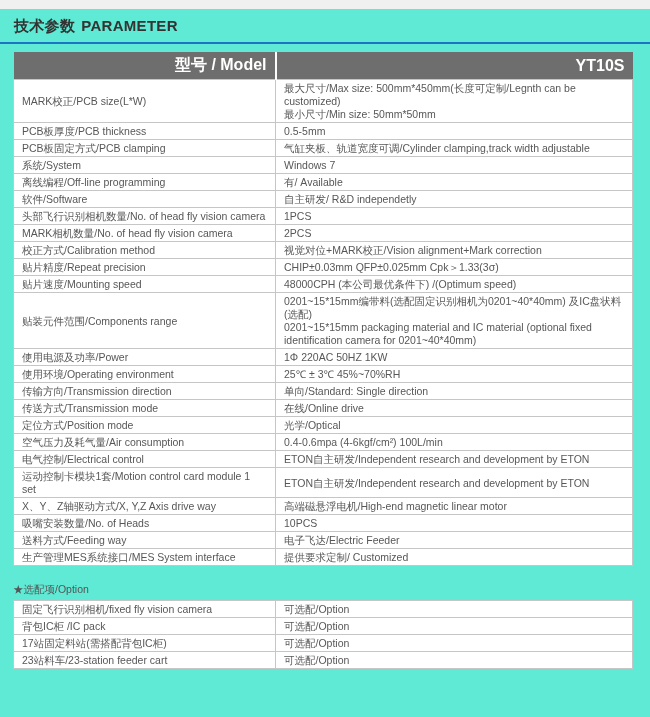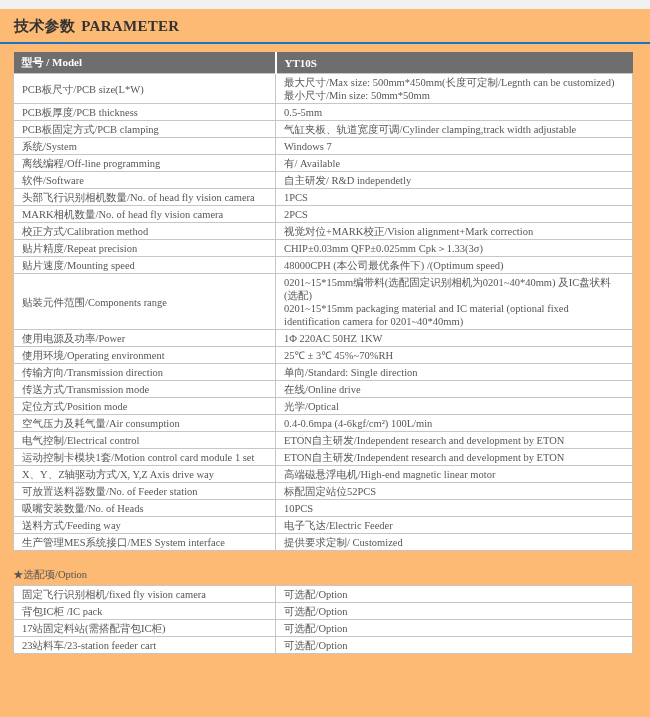--- a/index.html
+++ b/index.html
@@ -1,32 +1,32 @@
 <!DOCTYPE html>
 <html><head>
 <meta charset="utf-8">
 <style>
   html,body { margin:0; padding:0; background:#fafafa; }
   .page {
     width:650px; height:717px; box-sizing:border-box;
-    background:#fdba74; overflow:hidden; position:relative;
-    font-family:Liberation Serif, serif;
+    background:#5eead4; overflow:hidden; position:relative;
+    font-family:Liberation Sans, sans-serif;
   }
   .top-strip { height:9px; background:#f0f0f0; }
   .title {
     margin:8px 0 0 14px; font-size:15px; font-weight:bold;
     color:#333; letter-spacing:0.3px;
   }
   .title .en { margin-left:6px; }
   .accent-line { margin-top:6px; height:2px; background:#1b75c4; width:100%; }
   .table-wrap { margin:8px 17px 0 13px; }
   table { width:100%; border-collapse:collapse; table-layout:fixed; }
   th {
-    background:#6e6e6e; color:#ffffff; font-weight:bold; text-align:left;
-    font-size:11px; padding:3px 8px; height:13px;
+    background:#6e6e6e; color:#ffffff; font-weight:bold; text-align:right;
+    font-size:16px; padding:3px 8px; height:13px;
   }
   th.val-col { border-left:2px solid #fcfcfc; }
   td {
     border:1px solid #c6c6c6; background:#ffffff; color:#575757;
     font-size:10.5px; line-height:13px; padding:2px 8px 1px 8px;
     vertical-align:middle; word-wrap:break-word;
   }
   .option-label {
     margin:17px 0 3px 13px; font-size:10.5px; color:#555;
   }
@@ -49,21 +49,21 @@
           <col>
         </colgroup>
       <thead>
         <tr>
           <th>型号 / Model</th>
           <th class="val-col">YT10S</th>
         </tr>
       </thead>
       <tbody id="main-rows">
           <tr>
-            <td>PCB板尺寸/PCB size(L*W)</td>
+            <td>MARK校正/PCB size(L*W)</td>
             <td>
               <div>最大尺寸/Max size:  500mm*450mm(长度可定制/Legnth can be customized)</div>
               <div>最小尺寸/Min  size:  50mm*50mm</div>
             </td>
           </tr>
           <tr>
             <td>PCB板厚度/PCB thickness</td>
             <td>
               <div>0.5-5mm</div>
             </td>
@@ -175,26 +175,20 @@
           <tr>
             <td>运动控制卡模块1套/Motion control card module 1 set</td>
             <td>
               <div>ETON自主研发/Independent research and development by ETON</div>
             </td>
           </tr>
           <tr>
             <td>X、Y、Z轴驱动方式/X, Y,Z Axis drive way</td>
             <td>
               <div>高端磁悬浮电机/High-end magnetic linear motor</div>
-            </td>
-          </tr>
-          <tr>
-            <td>可放置送料器数量/No. of Feeder station</td>
-            <td>
-              <div>标配固定站位52PCS</div>
             </td>
           </tr>
           <tr>
             <td>吸嘴安装数量/No. of Heads</td>
             <td>
               <div>10PCS</div>
             </td>
           </tr>
           <tr>
             <td>送料方式/Feeding way</td>

